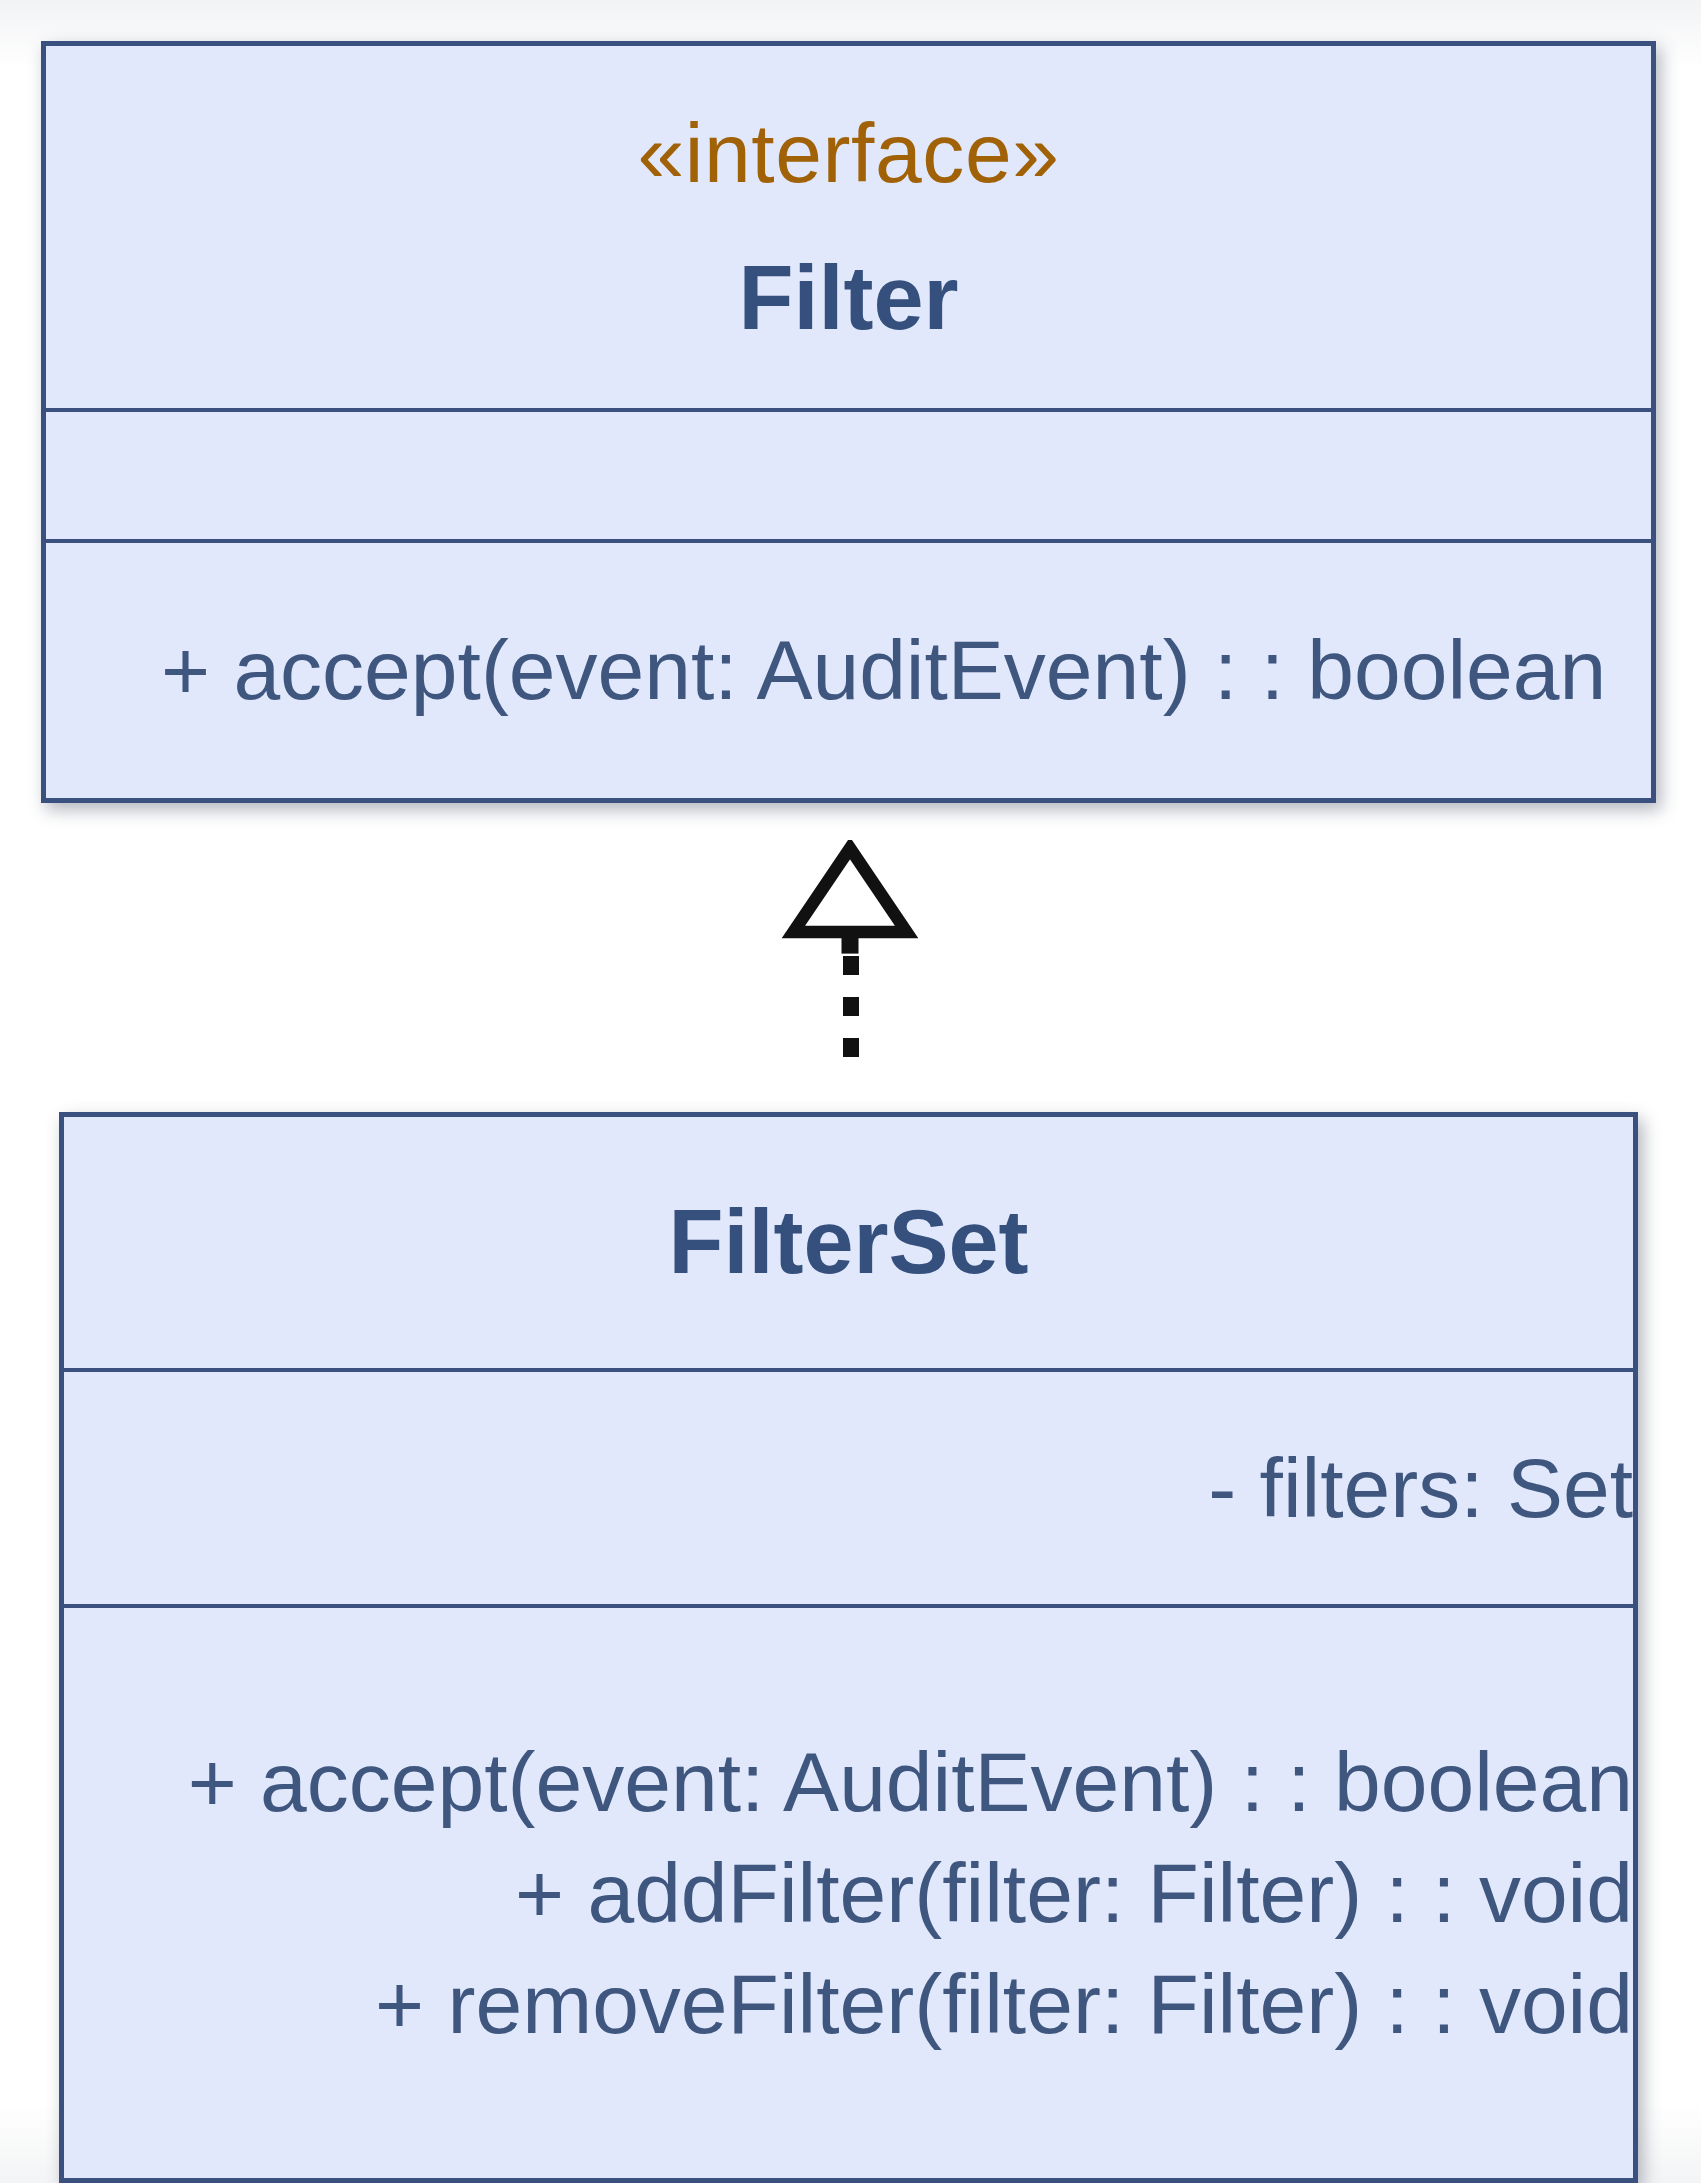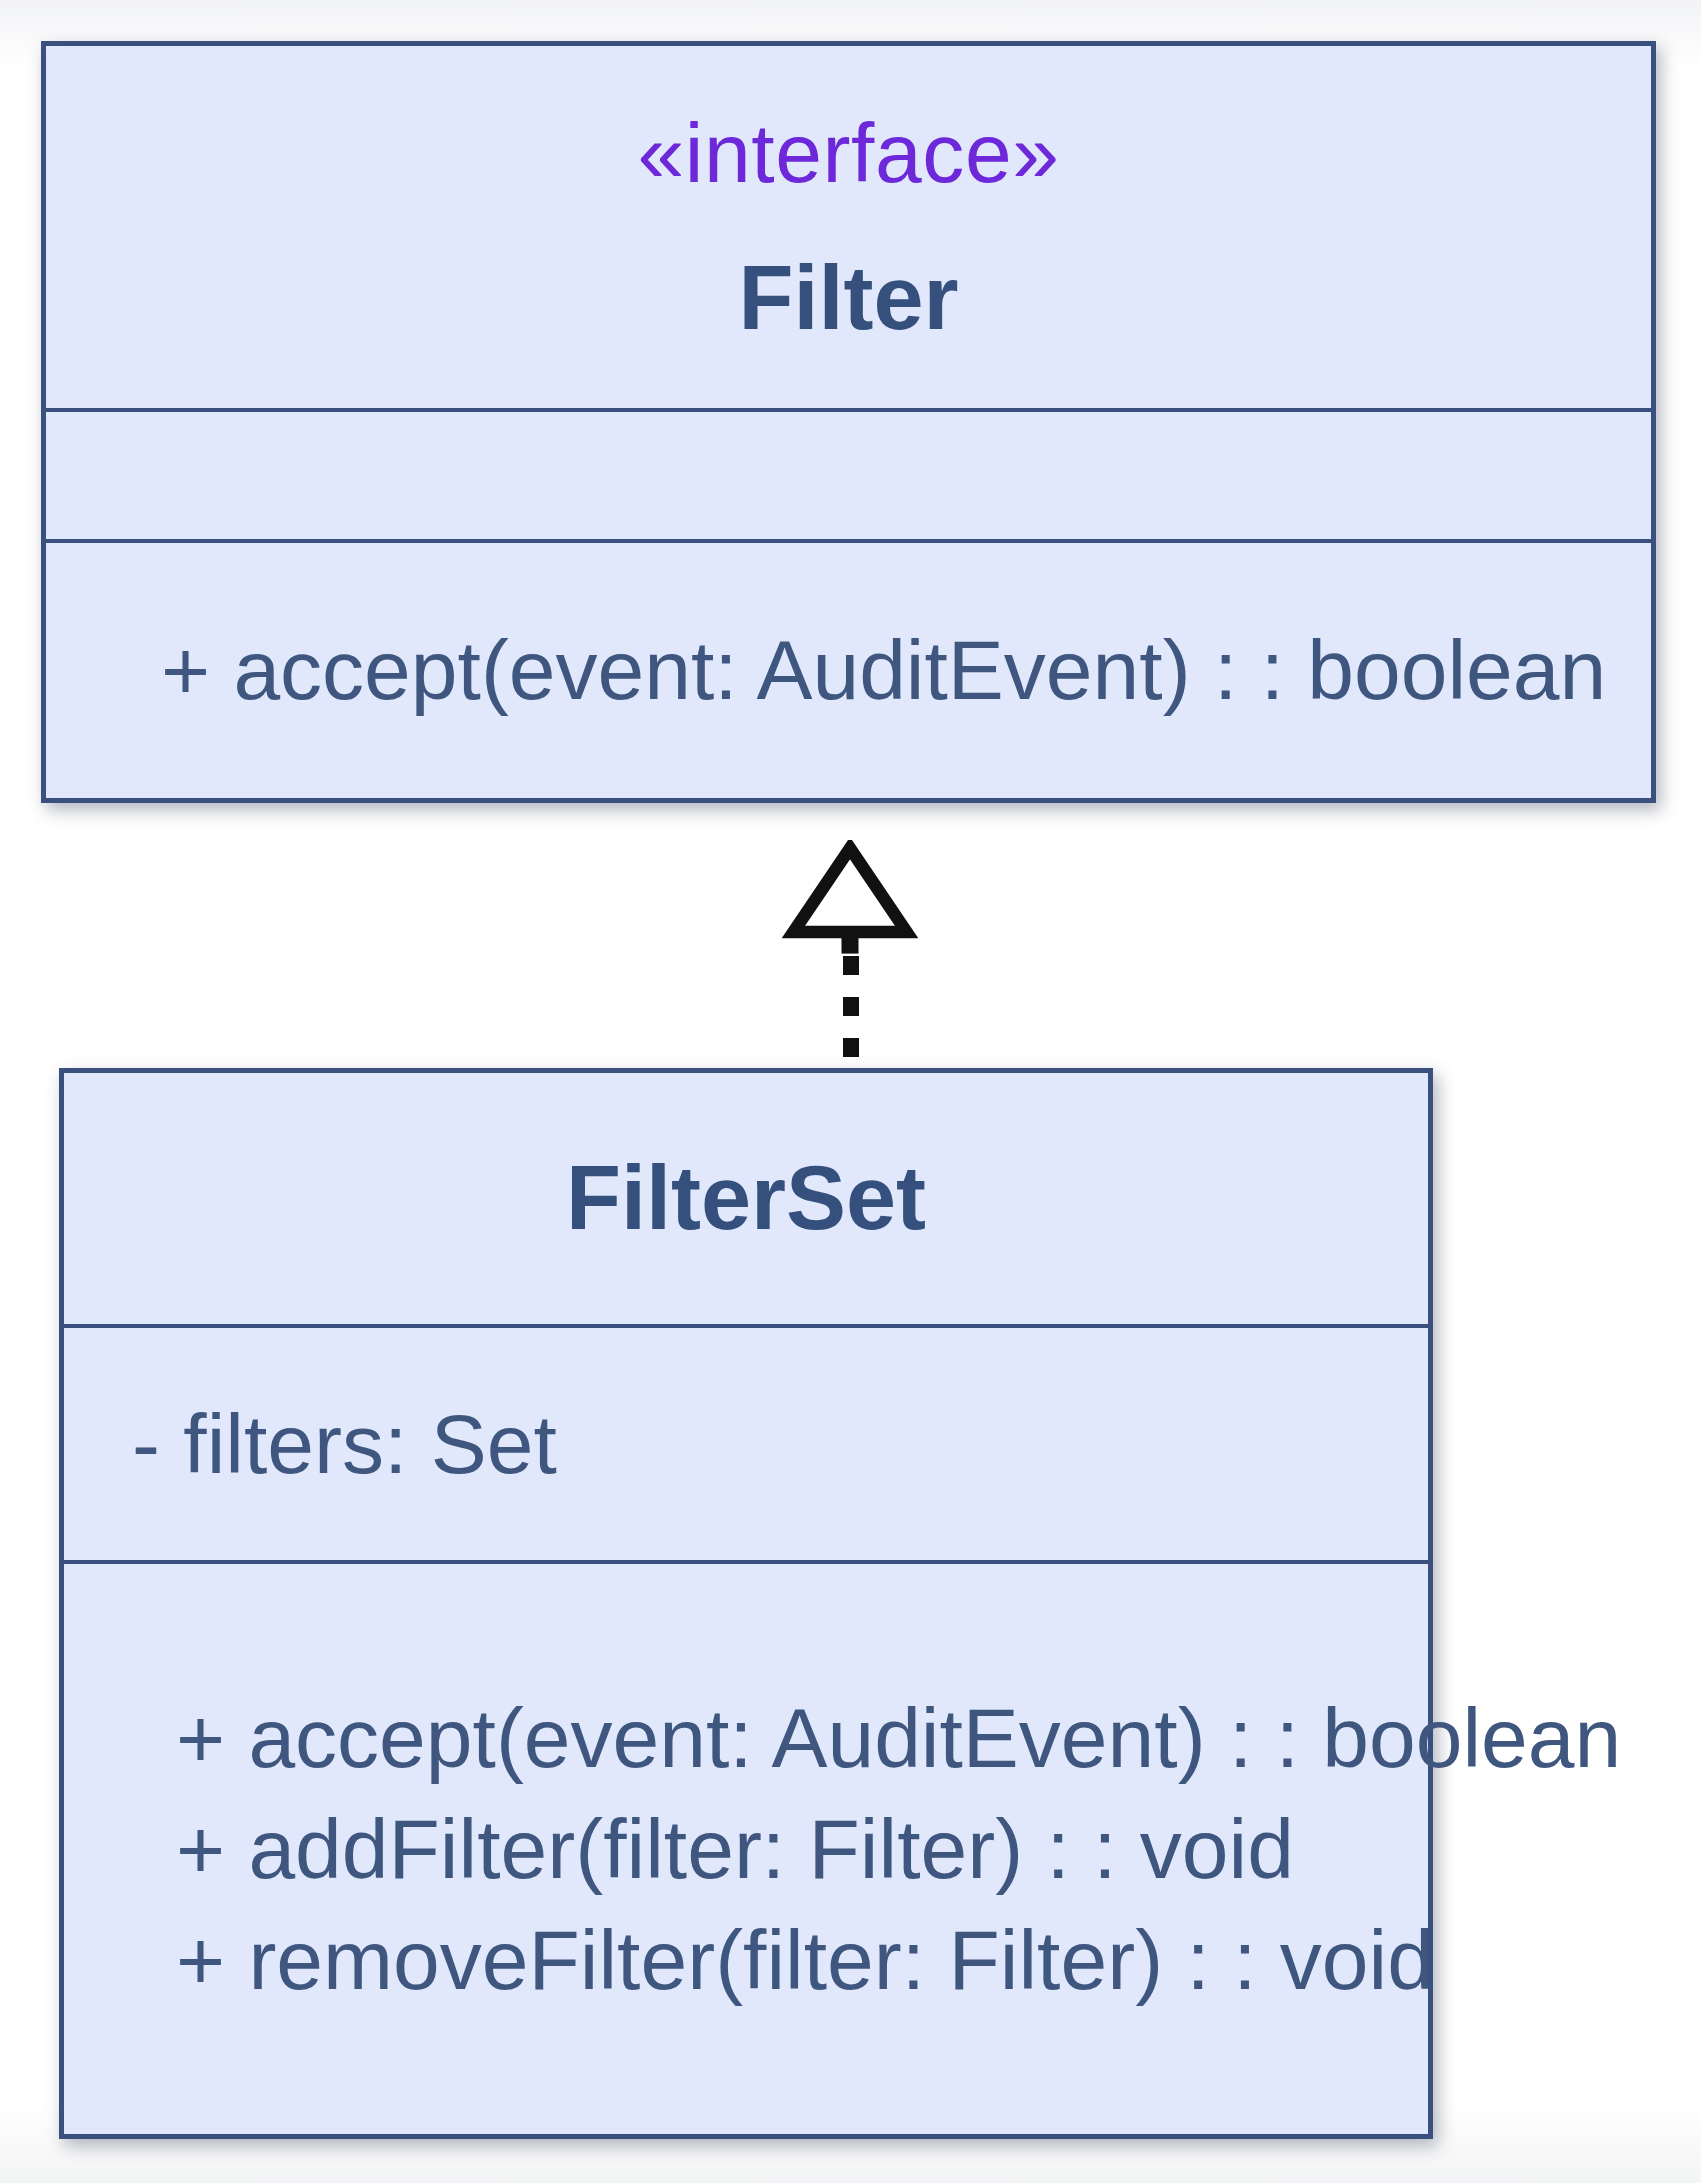--- a/index.html
+++ b/index.html
@@ -24,21 +24,21 @@
   .compartment + .compartment { border-top: 4.5px solid #3a517f; }
 
   .header-compartment {
     align-items: center;
     justify-content: center;
     gap: 45px;
   }
   .stereotype {
     font-size: 84px;
     font-weight: 400;
-    color: #6d28d9;
+    color: #a16207;
     letter-spacing: 0.6px;
   }
   .class-name {
     font-size: 90px;
     font-weight: 700;
     color: #35507d;
   }
   .member {
     font-size: 84px;
     color: #3f577f;
@@ -46,21 +46,21 @@
     margin-left: 48px;
   }
 
   
   #filter-box { left: 41px; top: 41px; width: 1615px; height: 762px; }
   #filter-box .header-compartment { height: 362px; }
   #filter-box .attr-compartment   { height: 131px; }
   #filter-box .method-compartment { flex: 1; justify-content: center; padding-left: 67px; }
 
   
-  #filterset-box { left: 59px; top: 1068px; width: 1374px; height: 1071px; }
+  #filterset-box { left: 59px; top: 1112px; width: 1579px; height: 1071px; text-align: right; }
   #filterset-box .header-compartment { height: 251px; }
   #filterset-box .attr-compartment   { height: 236px; justify-content: center; padding-left: 20px; }
   #filterset-box .method-compartment { flex: 1; justify-content: center; padding-left: 64px; }
   #filterset-box .method-compartment .member { line-height: 111px; }
 
   
   #realization-arrow { position: absolute; left: 0; top: 0; width: 0; height: 0; }
   #arrowhead-svg {
     position: absolute;
     left: 782px;

